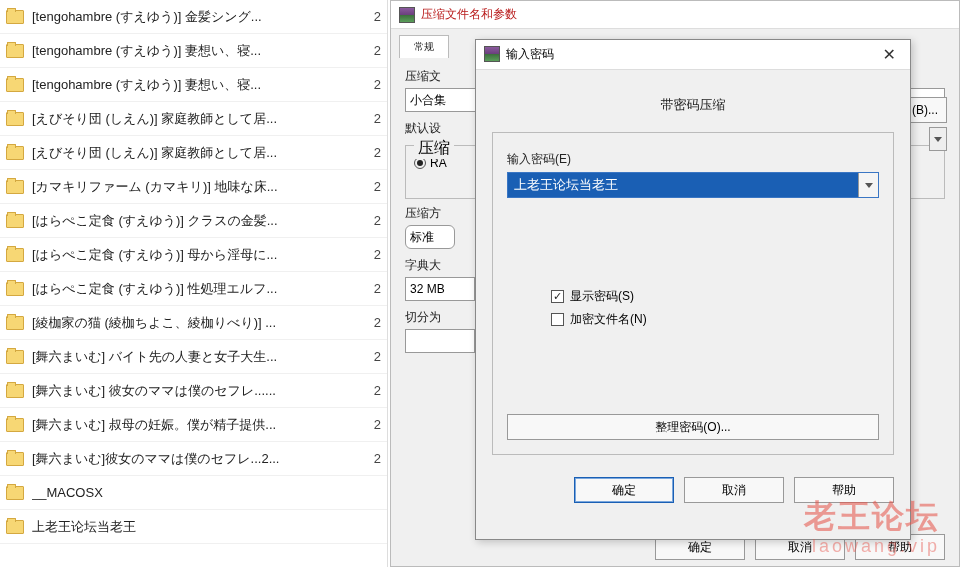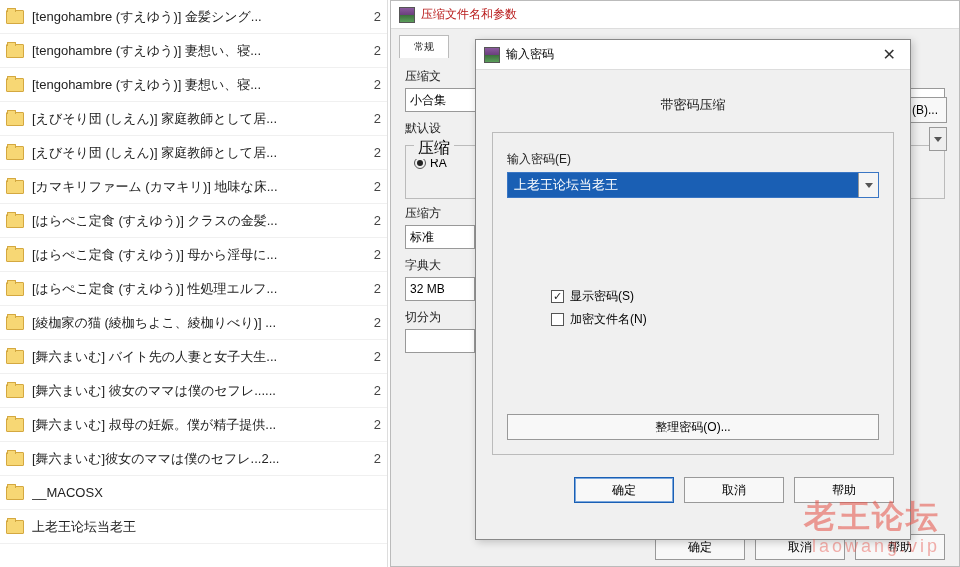--- a/index.html
+++ b/index.html
@@ -215,21 +215,21 @@
     }
     .pwd-title {
       display: flex;
       align-items: center;
       justify-content: space-between;
       height: 30px;
       padding: 0 8px;
       background: #fff;
       border-bottom: 1px solid #ddd;
     }
-    .pwd-title-left { display: flex; align-items: center; }
+    .pwd-title-left { display: flex; }
     .close-x {
       font-size: 16px;
       color: #333;
       padding: 0 6px;
       cursor: pointer;
     }
     .pwd-body {
       padding: 12px 16px;
     }
     .pwd-section-title {
@@ -436,21 +436,21 @@
     </div>
     <div class="group-box" style="height:54px;">
       <div class="group-title">压缩</div>
       <div class="radio-row">
         <span class="radio-dot checked"></span>
         <span>RA</span>
       </div>
     </div>
     <div class="field-row">
       <div class="field-label">压缩方</div>
-      <div class="combo" style="width:70px;">
+      <div class="combo" style="width:50px;border-radius:6px;">
         <span>标准</span>
       </div>
     </div>
     <div class="field-row">
       <div class="field-label">字典大</div>
       <div class="combo" style="width:70px;">
         <span>32 MB</span>
       </div>
     </div>
     <div class="field-row">

